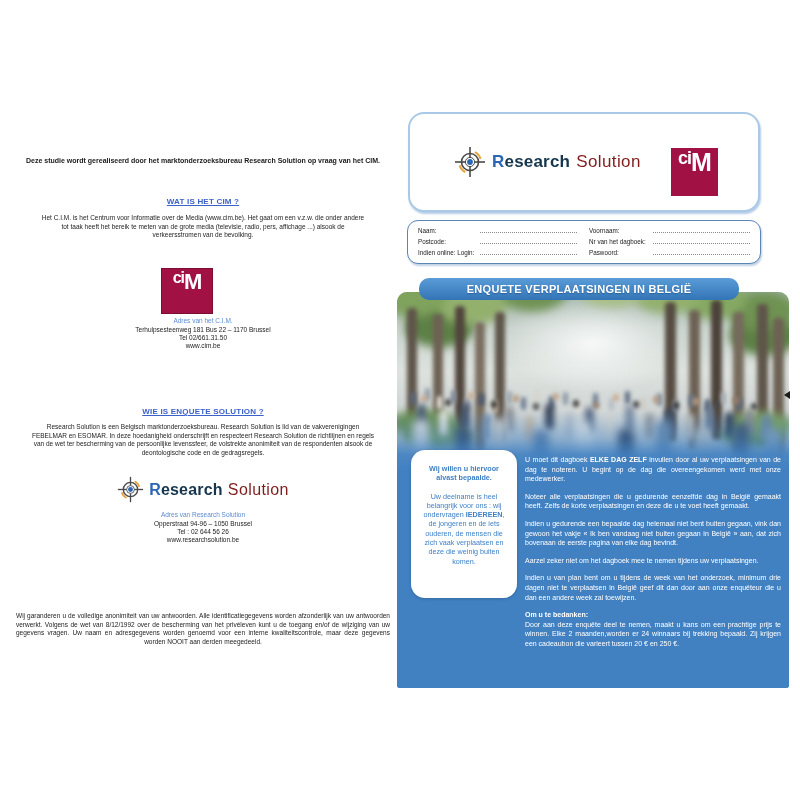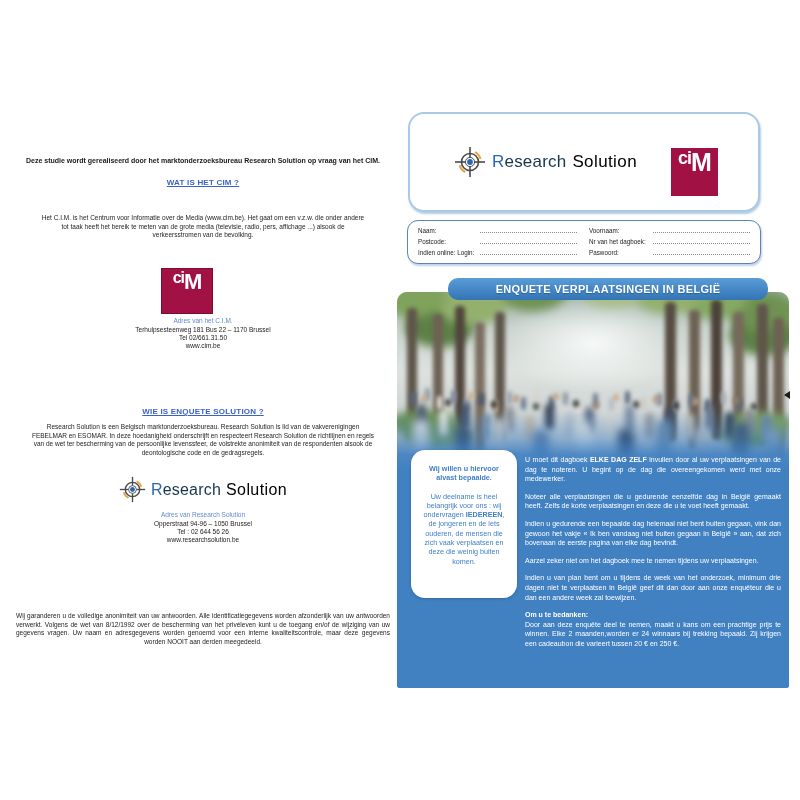--- a/index.html
+++ b/index.html
@@ -1,51 +1,51 @@
 <!DOCTYPE html>
 <html><head>
 <meta charset="utf-8">
 <style>
   html,body{margin:0;padding:0;background:#ffffff;}
   body{width:800px;height:800px;position:relative;font-family:"Liberation Sans",sans-serif;color:#1a1a1a;}
   .abs{position:absolute;}
   
   .intro{left:16px;top:156px;width:374px;font-size:7px;font-weight:bold;text-align:center;line-height:9px;}
   .sec-heading{width:374px;left:16px;text-align:center;font-size:8px;font-weight:bold;color:#3b62c9;text-decoration:underline;letter-spacing:.2px;}
-  .h-cim{top:178px;}
+  .h-cim{top:197px;}
   .h-rs{top:407px;}
   .body-center{font-size:6.5px;line-height:8.5px;text-align:center;color:#222;}
   .cim-body{left:40px;top:214px;width:326px;}
   .rs-body{left:30px;top:423px;width:346px;}
   .cim-logo{background:#a21144;color:#fff;display:flex;justify-content:center;font-weight:bold;}
   .cim-logo-left{left:161px;top:268px;width:50px;height:44px;border:1px solid #7d0c31;}
   .cim-logo .ci{font-size:16px;letter-spacing:-1px;}
   .cim-logo .em{font-size:22px;letter-spacing:-1px;}
   .cim-logo-hdr .ci{font-size:18px;}
   .cim-logo-hdr .em{font-size:25px;}
   .addr-h{width:374px;left:16px;text-align:center;font-size:6.5px;color:#5e8bd2;}
   .addr{width:374px;left:16px;text-align:center;font-size:6.5px;line-height:8.2px;color:#222;}
   .rs-logo-row{left:3px;top:476px;width:400px;display:flex;align-items:center;justify-content:center;gap:5px;}
-  .rs-word1{font-weight:normal;color:#16364e;font-size:16px;letter-spacing:.2px;}
+  .rs-word1{font-weight:bold;color:#16364e;font-size:16px;letter-spacing:.2px;}
   .rs-word1 .cap{color:#2b66b4;}
-  .rs-word2{color:#000000;font-size:16px;letter-spacing:.4px;}
+  .rs-word2{color:#7f1d1d;font-size:16px;letter-spacing:.4px;}
   .privacy{left:16px;top:612px;width:374px;font-size:6.5px;line-height:8.7px;text-align:justify;text-align-last:center;color:#222;}
   
   .hdr-box{left:408px;top:112px;width:348px;height:96px;background:#fff;border:2px solid #a9c9e6;border-radius:16px;box-shadow:1px 2px 2px rgba(91,143,201,.45);}
   .hdr-rs{position:absolute;left:44px;top:0;height:100%;display:flex;align-items:center;gap:6px;}
   .hdr-rs .rs-word1,.hdr-rs .rs-word2{font-size:17px;}
   .cim-logo-hdr{position:absolute;right:40px;top:34px;width:47px;height:48px;}
   
   .form-box{left:407px;top:220px;width:354px;height:44px;background:#fff;border:1.5px solid #5b84b8;border-radius:11px;box-shadow:1px 2px 2px rgba(100,140,190,.4);padding:6px 10px;box-sizing:border-box;display:flex;flex-direction:column;justify-content:space-between;}
   .form-row{display:flex;align-items:flex-end;font-size:6.3px;color:#222;line-height:8px;}
   .f-label1{width:62px;white-space:nowrap;}
   .f-label2{width:64px;white-space:nowrap;margin-left:12px;}
   .dots{flex:1;border-bottom:1.2px dotted #8a8a8a;margin-bottom:2px;height:1px;}
   
-  .banner{left:448px;top:278px;width:320px;height:22px;border-radius:10px;background:linear-gradient(#5a9cd7,#3374b6);display:flex;align-items:center;justify-content:center;color:#fff;font-size:11px;font-weight:bold;letter-spacing:.3px;z-index:5;text-shadow:0 1px 1px rgba(0,40,80,.35);}
+  .banner{left:419px;top:278px;width:320px;height:22px;border-radius:10px;background:linear-gradient(#5a9cd7,#3374b6);display:flex;align-items:center;justify-content:center;color:#fff;font-size:11px;font-weight:bold;letter-spacing:.3px;z-index:5;text-shadow:0 1px 1px rgba(0,40,80,.35);}
   
   .photo-area{left:397px;top:292px;width:392px;height:396px;border-radius:10px 10px 3px 3px;overflow:hidden;z-index:1;
     background:
       radial-gradient(ellipse 130px 70px at 50% 13%, rgba(248,250,250,.95), rgba(248,250,250,0) 70%),
       radial-gradient(ellipse 170px 90px at 50% 40%, rgba(228,230,227,.55), rgba(228,230,227,0) 72%),
       linear-gradient(to bottom,#9fb3a6 0%,#c9d3cd 9%,#dde2de 20%,#ccd2d3 32%,#b3bfc7 42%,#93a7bb 50%,#6f94bd 58%,#4181c2 70%);}
   .photo-area > div{position:absolute;}
   .foliage{left:-20px;top:-15px;width:70px;height:40px;border-radius:50%;background:#7fa25c;filter:blur(5px);
     box-shadow:60px 8px 0 0 #93b06d,120px -6px 0 0 #6f9252,200px -10px 0 0 #a9bf84,255px -4px 0 0 #93b06d,300px 2px 0 0 #85a863,350px 14px 0 0 #6f9252,28px 30px 0 0 #5d8046,352px 38px 0 0 #5d8046;}
   .trunks-l{left:10px;top:16px;width:10px;height:130px;border-radius:4px;background:#5f554a;filter:blur(2px);

